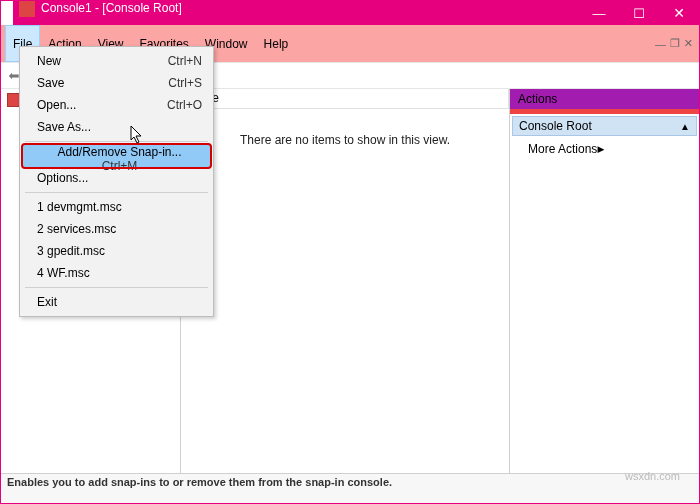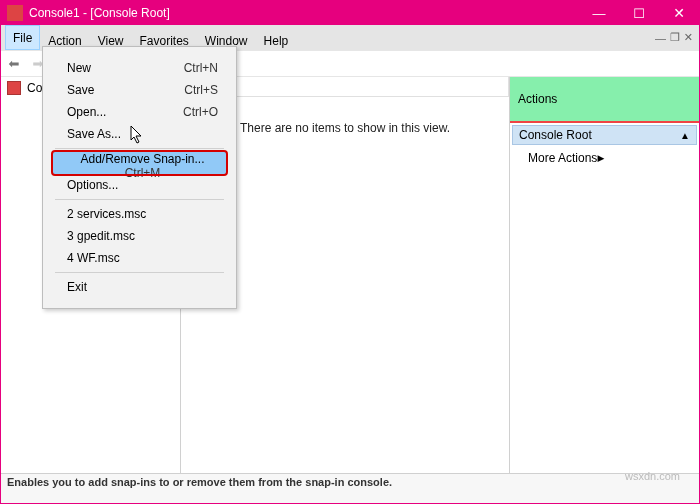--- a/index.html
+++ b/index.html
@@ -1,59 +1,59 @@
 <!DOCTYPE html>
 <html><head>
 <meta charset="utf-8">
 <style>
 * { margin: 0; padding: 0; box-sizing: border-box; font-family: "Segoe UI", Tahoma, sans-serif; font-size: 12px; }
 html, body { width: 700px; height: 504px; overflow: hidden; background: #fff; }
 
 .window { width: 700px; height: 504px; display: flex; flex-direction: column; border: 1px solid #e6007e; }
 
-.titlebar { height: 24px; background: #e6007e; display: flex; align-items: center; color: #fff; }
+.titlebar { height: 24px; background: #e6007e; display: flex; align-items: flex-start; color: #fff; margin-left: 12px; }
 .titlebar .icon { width: 16px; height: 16px; margin: 0 6px; background: #d44; }
 .titlebar .title { flex: 1; font-size: 12px; }
 .titlebar .btns { display: flex; }
 .titlebar .btns div { width: 40px; height: 24px; display: flex; align-items: center; justify-content: center; color: #fff; font-size: 13px; }
 .titlebar .btns .close { font-size: 14px; }
 
-.menubar { height: 26px; background: #e5e5e5; border-bottom: 1px solid #e6e6e6; display: flex; align-items: stretch; padding-left: 4px; }
+.menubar { height: 38px; background: #fca5a5; border-bottom: 1px solid #e6e6e6; display: flex; align-items: stretch; padding-left: 4px; }
 .menubar .mi { padding: 16px 8px; display: flex; align-items: center; font-size: 12px; }
 .menubar .mi.open { background: #cce8ff; border: 1px solid #99d1ff; padding: 0 7px; }
 .menubar .winbtns { margin-left: auto; display: flex; align-items: center; gap: 4px; padding-right: 6px; color: #666; }
 .menubar .winbtns span { font-size: 11px; }
 
 .toolbar { height: 26px; background: #fff; border-bottom: 1px solid #e6e6e6; display: flex; align-items: center; padding-left: 4px; gap: 6px; }
 .toolbar .tbtn { width: 18px; height: 18px; display: flex; align-items: center; justify-content: center; color: #777; font-size: 13px; }
 
 .client { flex: 1; display: flex; position: relative; overflow: hidden; }
 
 .tree { width: 180px; border-right: 1px solid #d0d0d0; background: #fff; }
 .tree .root-item { padding: 4px 6px; display: flex; align-items: center; gap: 6px; }
 .tree .root-item .ticon { width: 14px; height: 14px; background: #d44; border: 1px solid #a33; }
 
 .center { flex: 1; display: flex; flex-direction: column; }
 .center .cols { height: 20px; border-bottom: 1px solid #e0e0e0; display: flex; }
 .center .cols .col { padding: 2px 6px; border-right: 1px solid #e0e0e0; }
 .center .empty { flex: 1; display: flex; align-items: flex-start; justify-content: center; padding-top: 24px; color: #222; }
 
 .actions { width: 190px; border-left: 1px solid #d0d0d0; background: #fff; display: flex; flex-direction: column; }
-.actions .ahdr { background: #86efac; border-bottom: 2px solid #ef4444; padding: 15px 8px; font-weight: 400; }
+.actions .ahdr { background: #a21caf; border-bottom: 5px solid #ef4444; padding: 3px 8px; font-weight: 400; }
 .actions .agrp { background: #cfe3f5; border: 1px solid #a9c6e4; margin: 2px; padding: 2px 6px; display: flex; align-items: center; justify-content: space-between; }
 .actions .agrp .arrup { font-size: 10px; }
 .actions .alink { padding: 4px 10px 4px 18px; display: flex; align-items: center; justify-content: flex-start; }
 .actions .alink .ar { font-size: 9px; }
 
 .statusbar { height: 30px; border-top: 1px solid #d0d0d0; padding: 2px 6px; font-size: 11px; color: #333; background: #f7f7f7; font-weight: bold; }
 
 .watermark { position: absolute; right: 20px; bottom: 22px; font-size: 11px; color: #bbb; }
 
 
-.dropdown { position: absolute; left: 19px; top: 46px; width: 195px; background: #f2f2f2; border: 1px solid #bdbdbd; box-shadow: 2px 2px 4px rgba(0,0,0,0.2); z-index: 50; padding: 10px; margin-left: 23px; }
+.dropdown { position: absolute; left: 19px; top: 46px; width: 195px; background: #f2f2f2; border: 1px solid #bdbdbd; box-shadow: 2px 2px 4px rgba(0,0,0,0.2); z-index: 50; padding: 3px; }
 .dropdown .dmi { height: 22px; display: flex; align-items: center; padding: 0 8px 0 14px; justify-content: space-between; }
 .dropdown .dmi .lbl { }
 .dropdown .dmi .sc { color: #333; }
 .dropdown .sep { height: 1px; background: #d0d0d0; margin: 3px 2px; }
 .dropdown .dmi.highlight { background: #91c9f7; position: relative; flex-direction: column; }
 .dropdown .hlbox { position: absolute; border: 2px solid #d40000; border-radius: 4px; left: -2px; right: -2px; top: -2px; bottom: -2px; pointer-events: none; }
 
 .cursor { position: absolute; left: 130px; top: 125px; z-index: 60; font-size: 14px; color: #000; pointer-events: none; }
 </style>
 </head>
@@ -146,20 +146,24 @@
       <div class="hlbox"></div>
       <span class="lbl">Add/Remove Snap-in...</span>
       <span class="sc">Ctrl+M</span>
     </div>
     <div class="dmi">
       <span class="lbl">Options...</span>
       <span class="sc"></span>
     </div>
     <div class="sep"></div>
     <div class="dmi">
+      <span class="lbl">1 devmgmt.msc</span>
+      <span class="sc"></span>
+    </div>
+    <div class="dmi">
       <span class="lbl">2 services.msc</span>
       <span class="sc"></span>
     </div>
     <div class="dmi">
       <span class="lbl">3 gpedit.msc</span>
       <span class="sc"></span>
     </div>
     <div class="dmi">
       <span class="lbl">4 WF.msc</span>
       <span class="sc"></span>

